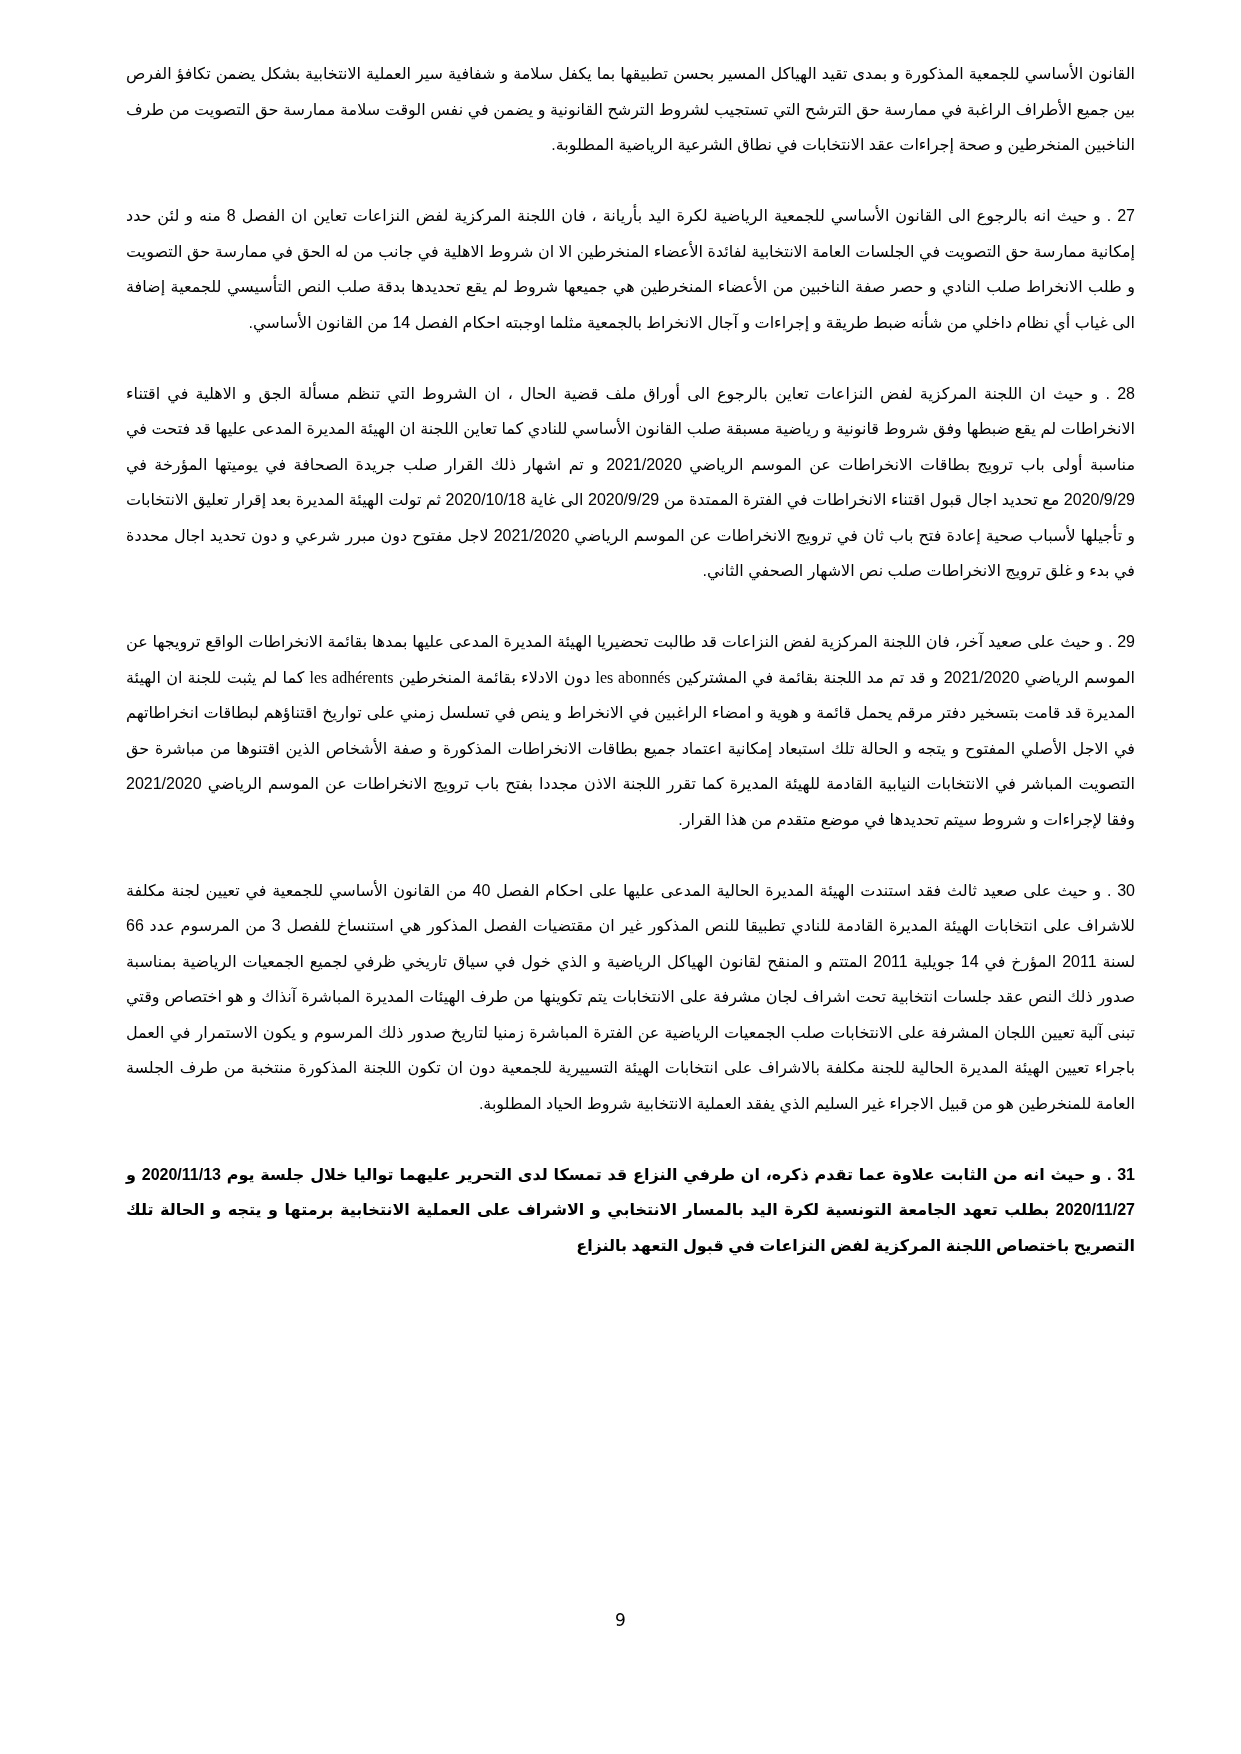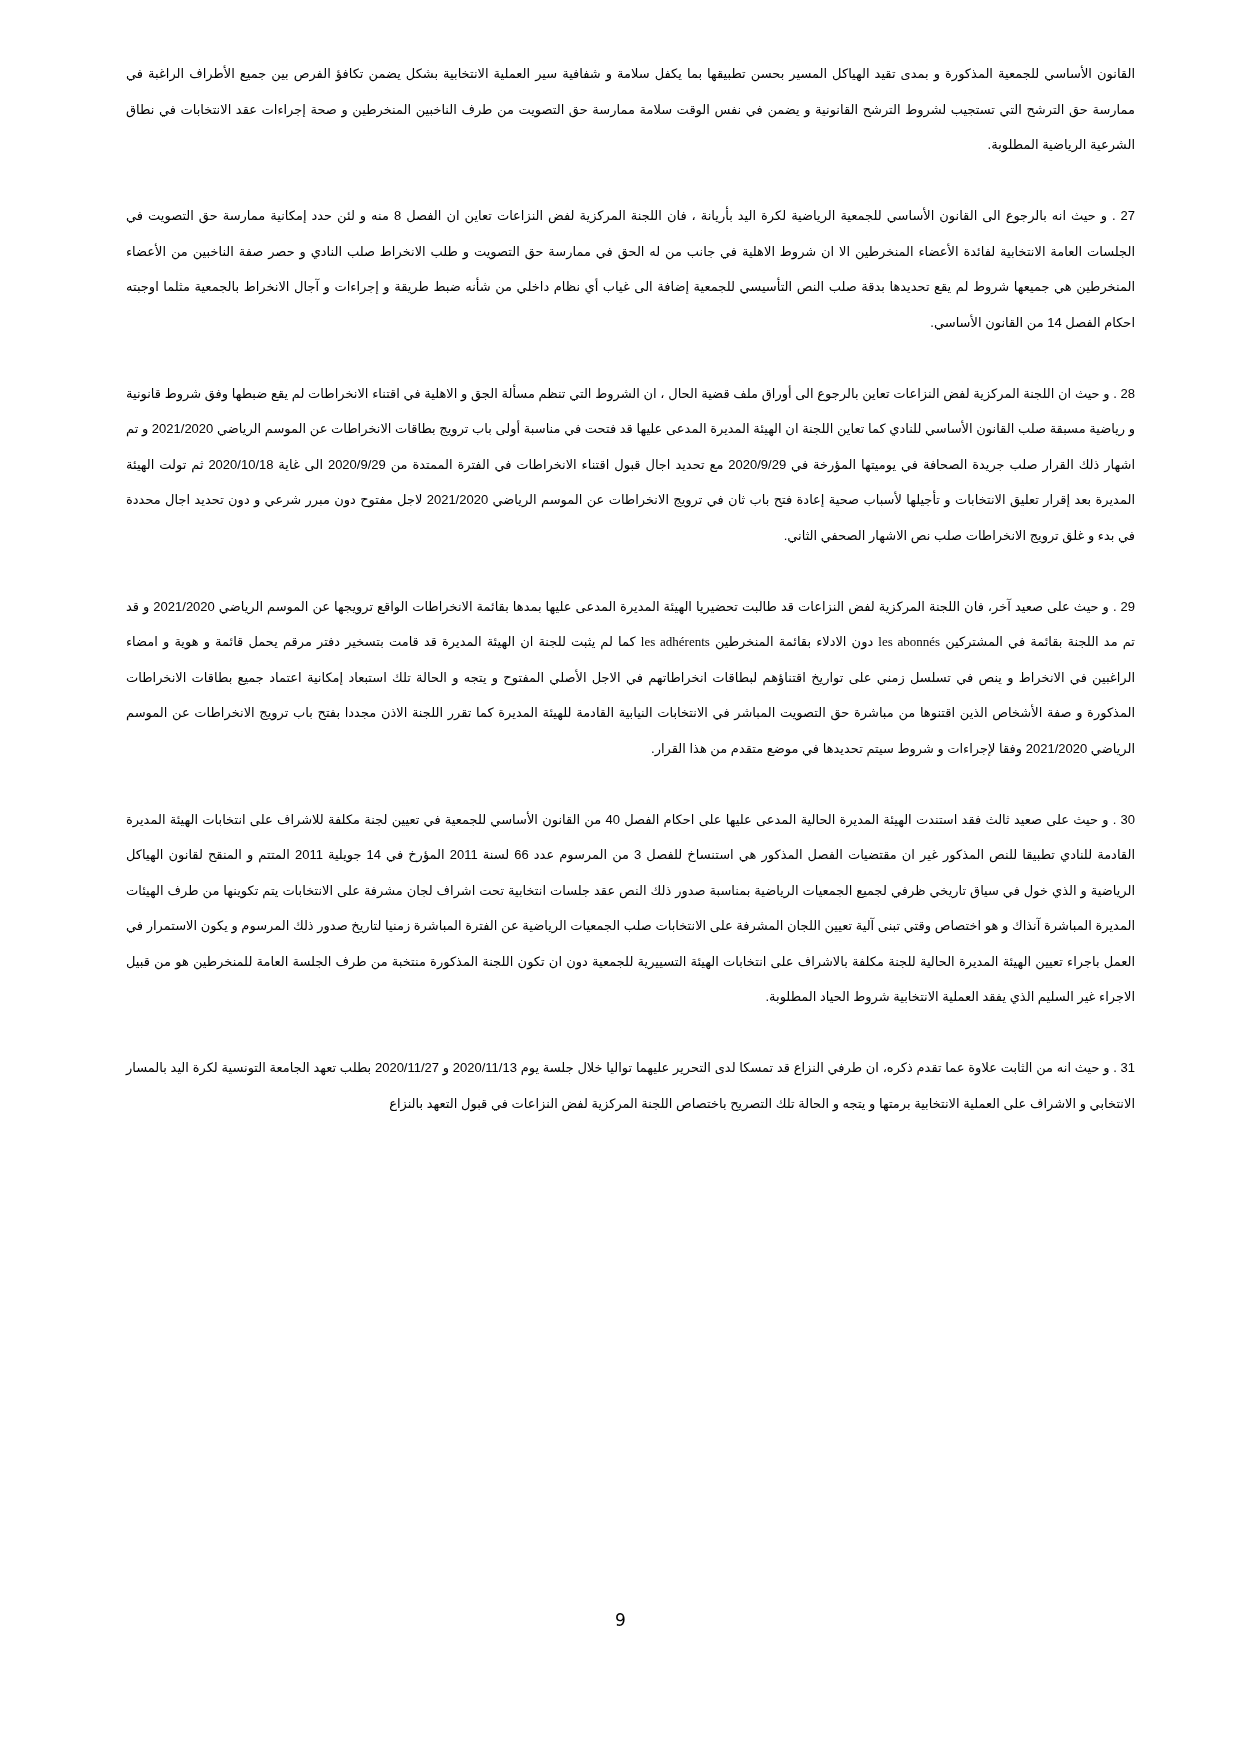--- a/index.html
+++ b/index.html
@@ -12,28 +12,28 @@
       color: #000000;
     }
     .page {
       position: absolute;
       left: 126px;
       top: 56px;
       width: 1009px;
       direction: rtl;
     }
     .para {
-      font-size: 13px;
+      font-size: 16px;
       line-height: 35.5px;
       text-align: justify;
       text-align-last: right;
       margin: 0 0 35.5px 0;
       unicode-bidi: plaintext;
     }
-    .para:last-child { margin-bottom: 0; }
+    .para:last-child { margin-bottom: 0; font-weight: bold; }
     .latin { font-family: "Liberation Serif", "DejaVu Serif", serif; margin-top: 42px; }
     .page-number {
       position: absolute;
       top: 1610px;
       left: 0;
       width: 1241px;
       text-align: center;
       font-family: "DejaVu Sans", sans-serif;
       font-size: 17px;
       color: #000;

